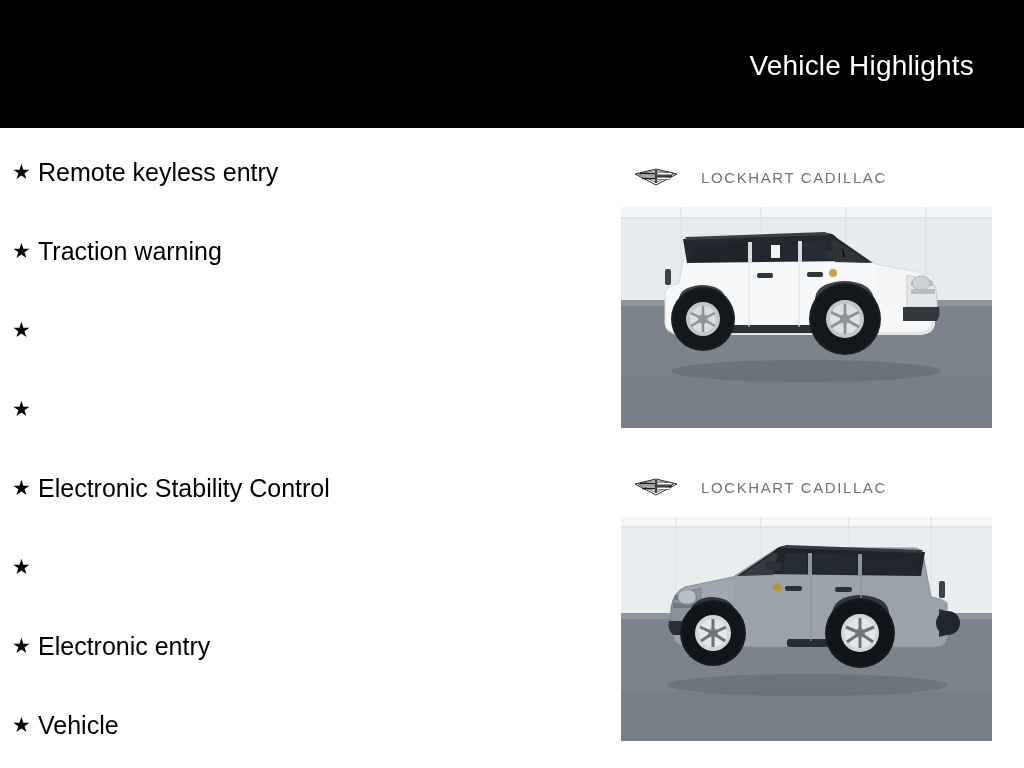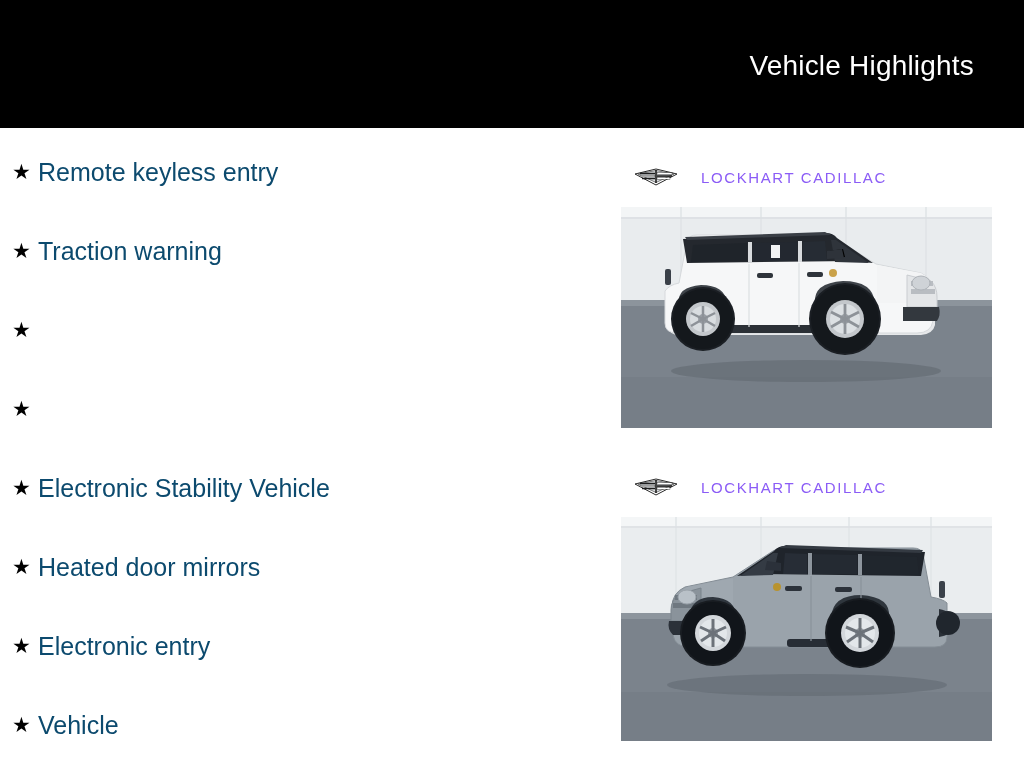--- a/index.html
+++ b/index.html
@@ -60,21 +60,21 @@
     width: 26px;
     font-size: 21px;
     line-height: 1;
     color: #000000;
     display: inline-block;
     text-align: left;
     font-family: "DejaVu Sans", sans-serif;
   }
   .highlight-label {
     font-size: 25px;
-    color: #0c4a6e;
+    color: #000000;
     line-height: 1;
     font-family: "Liberation Sans", sans-serif;
   }
 
   
   .vehicle-card {
     position: absolute;
     left: 621px;
     width: 371px;
   }
@@ -92,21 +92,21 @@
   .dealer-crest {
     width: 46px;
     height: 20px;
     flex: 0 0 auto;
     display: block;
   }
   .dealer-name {
     margin-left: 22px;
     font-size: 15px;
     letter-spacing: 1.6px;
-    color: #8b5cf6;
+    color: #737373;
     font-family: "Liberation Sans", sans-serif;
     white-space: nowrap;
   }
 
   
   .vehicle-photo {
     position: relative;
     width: 371px;
     height: 221px;
     overflow: hidden;
@@ -134,25 +134,24 @@
     <span class="highlight-label">Traction warning</span>
   </li>
   <li class="highlight-item" style="top:185px;">
     <span class="star-icon">★</span>
   </li>
   <li class="highlight-item" style="top:264px;">
     <span class="star-icon">★</span>
   </li>
   <li class="highlight-item" style="top:343px;">
     <span class="star-icon">★</span>
-    <span class="highlight-label">Electronic Stability Vehicle</span>
+    <span class="highlight-label">Electronic Stability Control</span>
   </li>
   <li class="highlight-item" style="top:422px;">
     <span class="star-icon">★</span>
-    <span class="highlight-label">Heated door mirrors</span>
   </li>
   <li class="highlight-item" style="top:501px;">
     <span class="star-icon">★</span>
     <span class="highlight-label">Electronic entry</span>
   </li>
   <li class="highlight-item" style="top:580px;">
     <span class="star-icon">★</span>
     <span class="highlight-label">Vehicle</span>
   </li>
 </ul>

